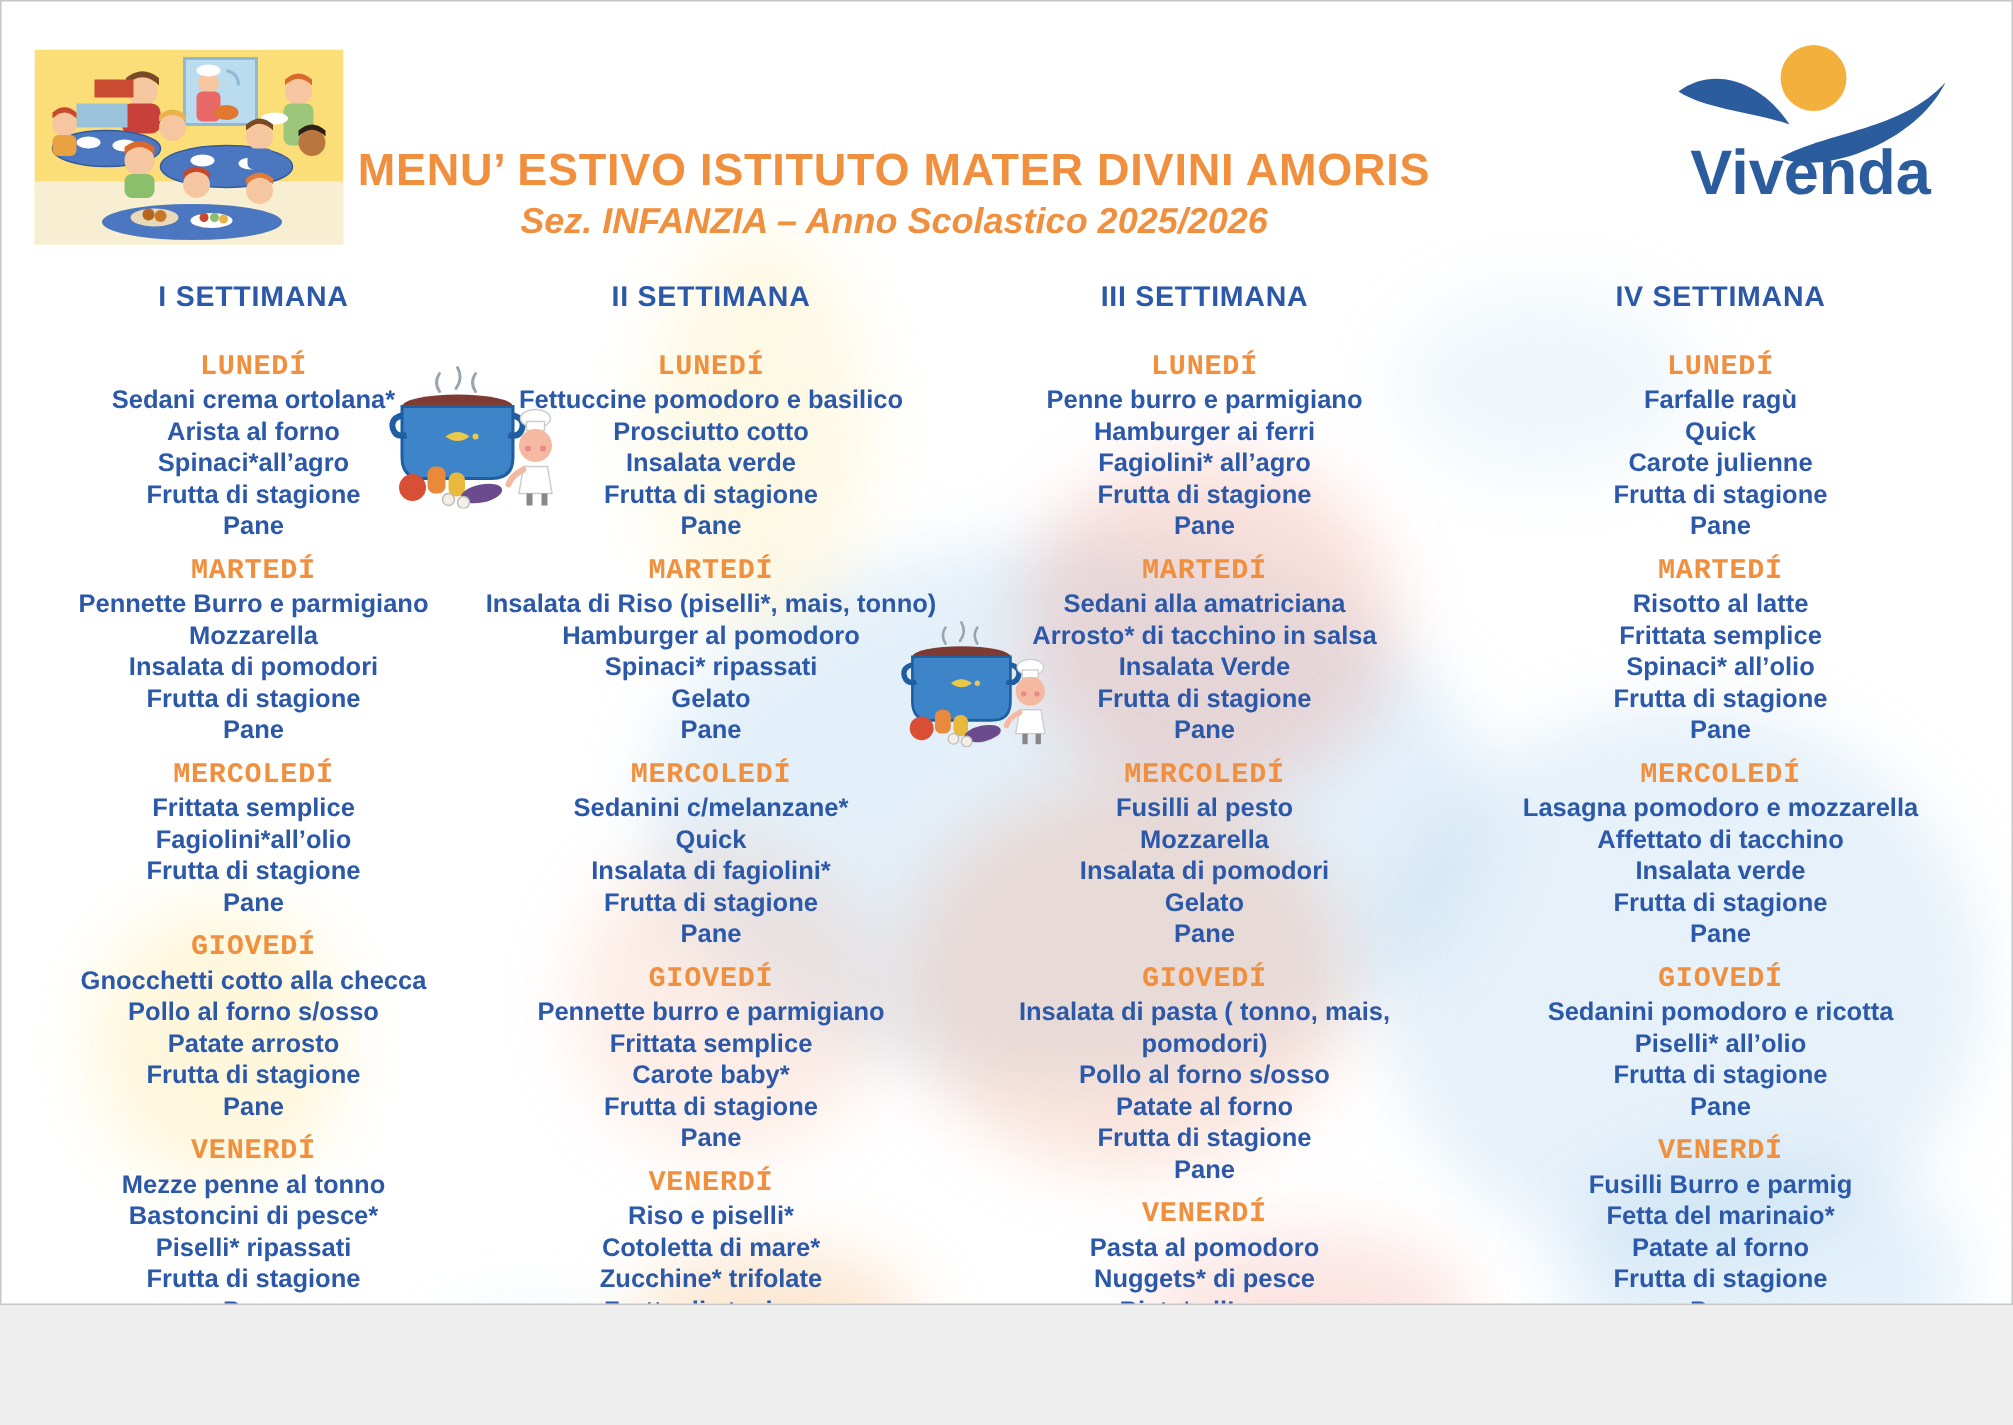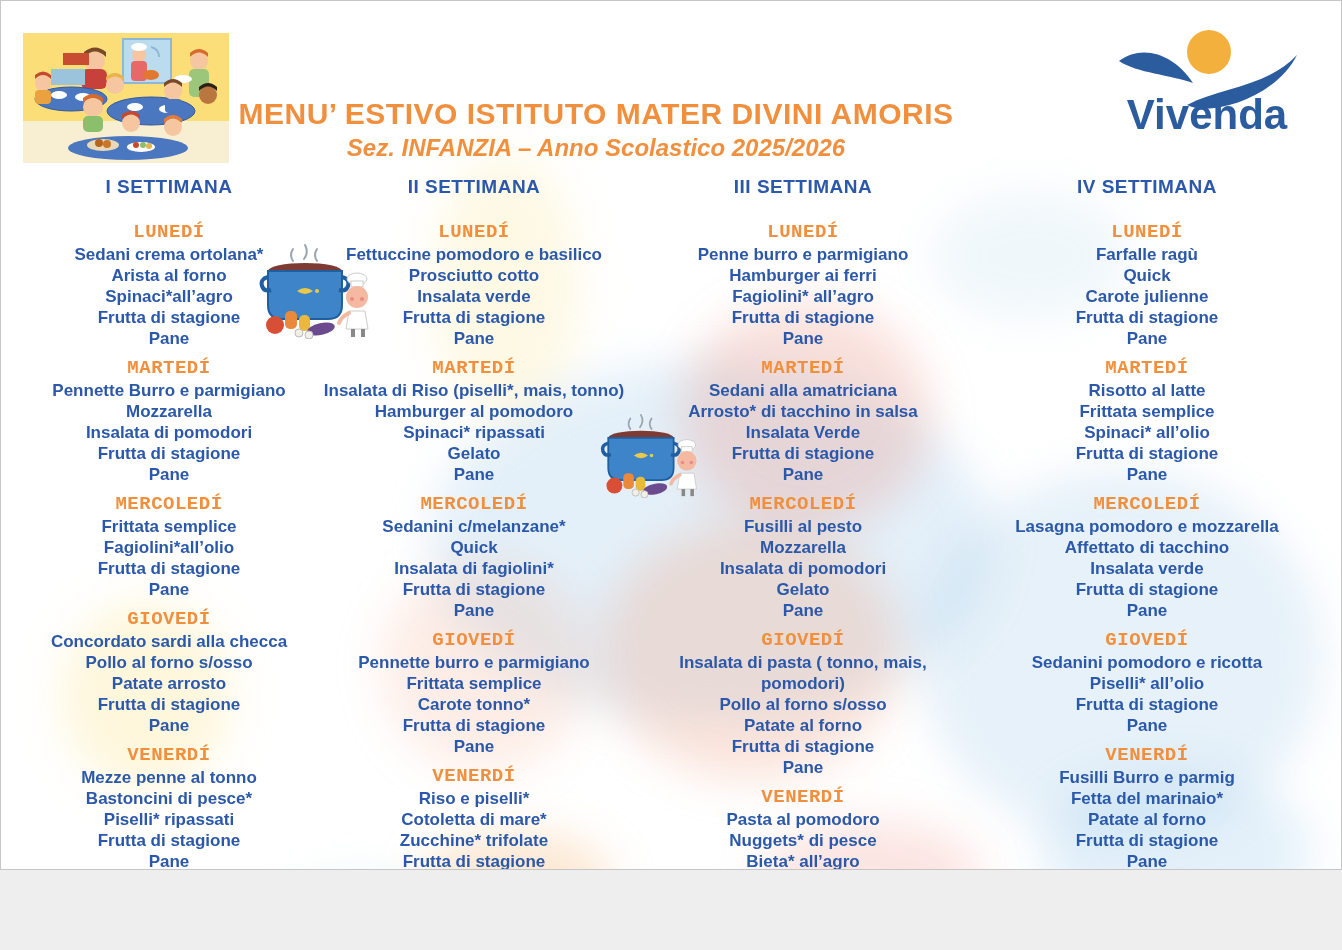--- a/index.html
+++ b/index.html
@@ -25,21 +25,21 @@
 
   
   .title-wrap{position:absolute;left:20px;top:96px;width:1150px;text-align:center;}
   .title-line1{font-size:30px;font-weight:bold;color:var(--orange,#F0903F);letter-spacing:.5px;}
   .title-line2{font-size:24px;font-weight:bold;color:var(--orange,#F0903F);margin-top:3px;font-style:italic;}
   .canteen{position:absolute;left:22px;top:32px;width:206px;height:130px;}
   .logo{position:absolute;right:36px;top:24px;width:196px;height:112px;}
 
   
   .weeks-row{position:absolute;left:0;top:175px;width:1342px;height:740px;}
-  .week-column{position:absolute;top:0;text-align:center;}
+  .week-column{position:absolute;top:12px;text-align:center;}
   .week-column:nth-child(1){left:13px;width:310px;}
   .week-column:nth-child(2){left:318px;width:310px;}
   .week-column:nth-child(3){left:647px;width:310px;}
   .week-column:nth-child(4){left:991px;width:310px;}
   .week-header{font-size:19px;font-weight:bold;color:var(--blue,#2B58A8);letter-spacing:.5px;margin-bottom:24px;}
   .day-section{margin-bottom:9px;}
   .day-name{font-size:19px;line-height:21px;font-weight:bold;color:var(--orange,#F0903F);letter-spacing:.5px;margin-bottom:1px;font-family:Liberation Mono, monospace;}
   .menu-item{font-size:17px;line-height:21px;font-weight:bold;color:var(--blue,#2B58A8);}
   .footnote{margin-top:6px;font-size:14.5px;font-weight:normal;font-style:italic;color:var(--blue,#2B58A8);text-align:center;}
 
@@ -159,21 +159,21 @@
         </div>
         <div class="day-section">
           <div class="day-name">MERCOLEDÍ</div>
           <div class="menu-item">Frittata semplice</div>
           <div class="menu-item">Fagiolini*all’olio</div>
           <div class="menu-item">Frutta di stagione</div>
           <div class="menu-item">Pane</div>
         </div>
         <div class="day-section">
           <div class="day-name">GIOVEDÍ</div>
-          <div class="menu-item">Concordato sardi alla checca</div>
+          <div class="menu-item">Gnocchetti cotto alla checca</div>
           <div class="menu-item">Pollo al forno s/osso</div>
           <div class="menu-item">Patate arrosto</div>
           <div class="menu-item">Frutta di stagione</div>
           <div class="menu-item">Pane</div>
         </div>
         <div class="day-section">
           <div class="day-name">VENERDÍ</div>
           <div class="menu-item">Mezze penne al tonno</div>
           <div class="menu-item">Bastoncini di pesce*</div>
           <div class="menu-item">Piselli* ripassati</div>
@@ -205,21 +205,21 @@
           <div class="menu-item">Sedanini c/melanzane*</div>
           <div class="menu-item">Quick</div>
           <div class="menu-item">Insalata di fagiolini*</div>
           <div class="menu-item">Frutta di stagione</div>
           <div class="menu-item">Pane</div>
         </div>
         <div class="day-section">
           <div class="day-name">GIOVEDÍ</div>
           <div class="menu-item">Pennette burro e parmigiano</div>
           <div class="menu-item">Frittata semplice</div>
-          <div class="menu-item">Carote tonno*</div>
+          <div class="menu-item">Carote baby*</div>
           <div class="menu-item">Frutta di stagione</div>
           <div class="menu-item">Pane</div>
         </div>
         <div class="day-section">
           <div class="day-name">VENERDÍ</div>
           <div class="menu-item">Riso e piselli*</div>
           <div class="menu-item">Cotoletta di mare*</div>
           <div class="menu-item">Zucchine* trifolate</div>
           <div class="menu-item">Frutta di stagione</div>
           <div class="menu-item">Pane</div>

